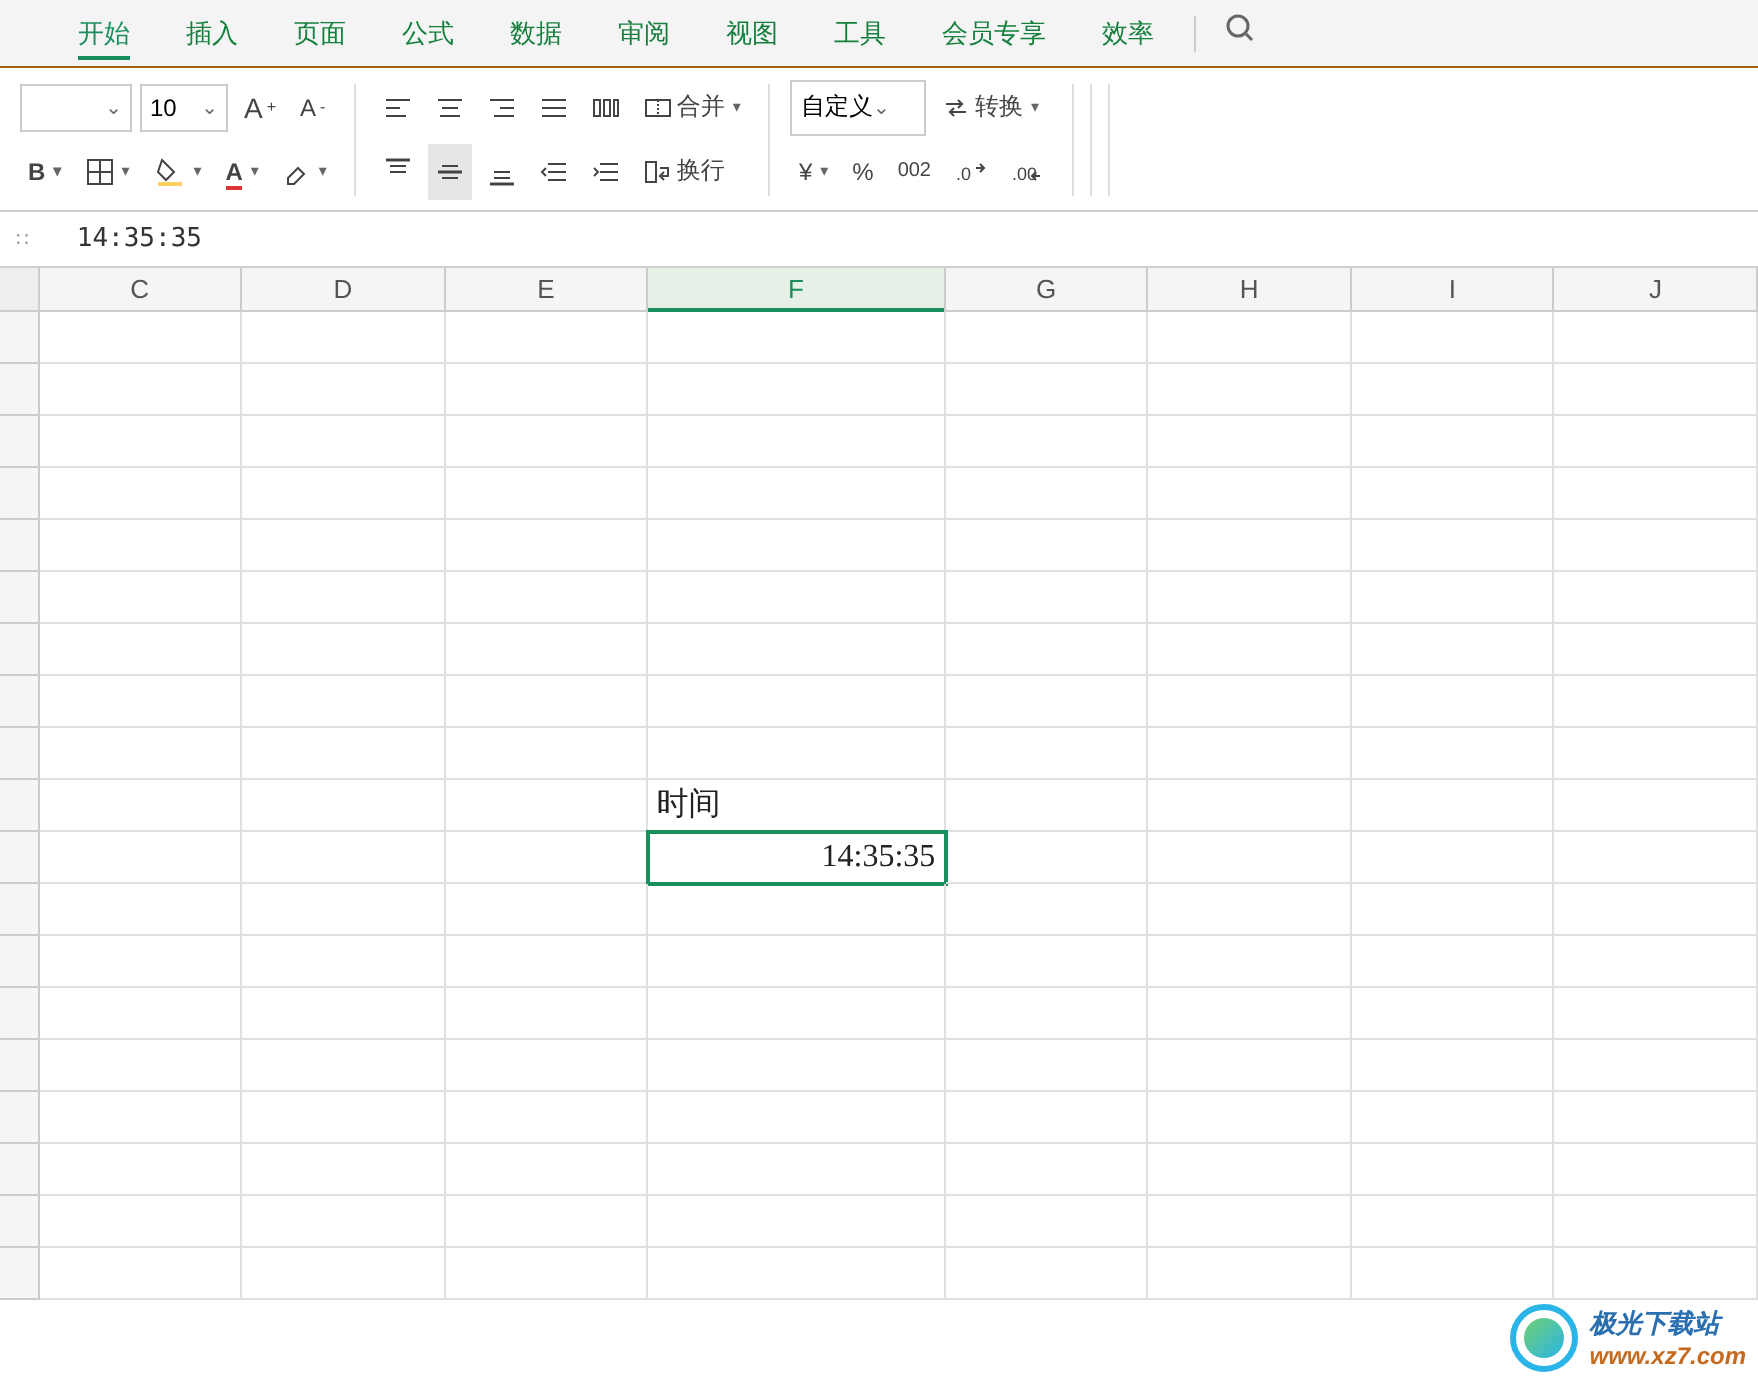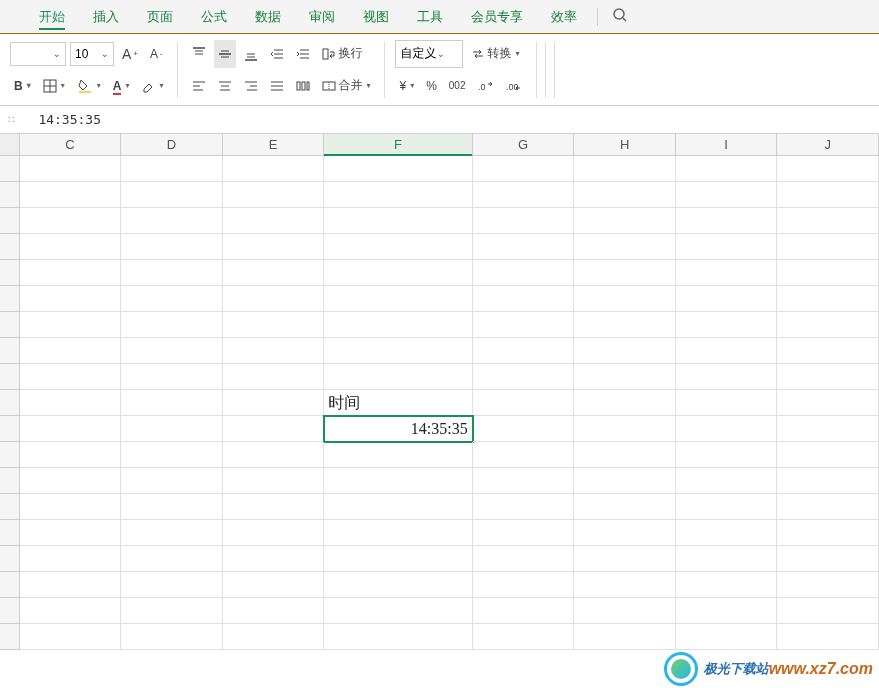--- a/index.html
+++ b/index.html
@@ -41,23 +41,23 @@
     .row { display: flex; height: 26px; }
     .row-h { width: 20px; border-right: 1px solid #ccc; border-bottom: 1px solid #ccc; background: #f5f5f5; font-size: 12px; color: #555; text-align: center; line-height: 26px; }
     .cell { width: 104px; border-right: 1px solid #e0e0e0; border-bottom: 1px solid #e0e0e0; font-size: 14px; padding: 0 4px; line-height: 26px; color: #222; font-family: "SimSun", serif; }
     .cell.val { text-align: right; }
     .cell.selected { outline: 2px solid #1a8f5e; outline-offset: -1px; }
     
     
     .watermark { position: absolute; right: 6px; bottom: 6px; display: flex; align-items: center; gap: 6px; }
     .wm-logo { width: 34px; height: 34px; border-radius: 50%; border: 3px solid #2ab4e8; position: relative; }
     .wm-logo::before { content:""; position:absolute; inset:4px; border-radius:50%; background: linear-gradient(135deg,#6fd06f,#2ab4e8); }
-    .wm-text { display: flex; font-size: 13px; font-style: italic; font-weight: bold; }
+    .wm-text { display: flex; flex-direction: column; font-size: 13px; font-style: italic; font-weight: bold; }
     .wm-title { color: #2a6fb0; }
-    .wm-url { color: #c56a1f; font-size: 16px; }
+    .wm-url { color: #c56a1f; font-size: 12px; }
     
     .left-edge-dd { width: 56px; height: 24px; border: 1px solid #ccc; display:flex; align-items:center; justify-content:flex-end; padding:0 4px; font-size:10px; color:#666; }
   </style>
 </head>
 <body>
 
 <div class="menu-bar">
   <span class="menu-item active">开始</span>
   <span class="menu-item">插入</span>
   <span class="menu-item">页面</span>
@@ -112,20 +112,64 @@
           </svg>
       </span>
     </div>
   </div>
   <div class="ribbon-sep"></div>
 
   <div class="ribbon-group">
     <div class="ribbon-row">
       <span class="rb-btn">
           <svg width="14" height="14">
+            <line x1="1" y1="3" x2="13" y2="3" stroke="#444"></line>
+            <line x1="1" y1="7" x2="8" y2="7" stroke="#444"></line>
+            <line x1="1" y1="11" x2="11" y2="11" stroke="#444"></line>
+          </svg>
+        </span>
+      <span class="rb-btn">
+          <svg width="14" height="14">
+            <line x1="1" y1="3" x2="13" y2="3" stroke="#444"></line>
+            <line x1="3" y1="7" x2="11" y2="7" stroke="#444"></line>
+            <line x1="2" y1="11" x2="12" y2="11" stroke="#444"></line>
+          </svg>
+        </span>
+      <span class="rb-btn">
+          <svg width="14" height="14">
+            <line x1="1" y1="3" x2="13" y2="3" stroke="#444"></line>
+            <line x1="6" y1="7" x2="13" y2="7" stroke="#444"></line>
+            <line x1="3" y1="11" x2="13" y2="11" stroke="#444"></line>
+          </svg>
+        </span>
+      <span class="rb-btn">
+          <svg width="14" height="14">
+            <line x1="1" y1="3" x2="13" y2="3" stroke="#444"></line>
+            <line x1="1" y1="7" x2="13" y2="7" stroke="#444"></line>
+            <line x1="1" y1="11" x2="13" y2="11" stroke="#444"></line>
+          </svg>
+        </span>
+      <span class="rb-btn">
+          <svg width="14" height="14">
+            <rect x="1" y="3" width="3" height="8" stroke="#444" fill="none"></rect>
+            <rect x="6" y="3" width="3" height="8" stroke="#444" fill="none"></rect>
+            <rect x="11" y="3" width="2" height="8" stroke="#444" fill="none"></rect>
+          </svg>
+        </span>
+      <span class="rb-btn rb-dd">
+        <svg width="14" height="14">
+            <rect x="1" y="3" width="12" height="8" stroke="#444" fill="none"></rect>
+            <line x1="7" y1="3" x2="7" y2="11" stroke="#444" stroke-dasharray="1,1"></line>
+          </svg>
+        <span>合并</span>
+      </span>
+    </div>
+    <div class="ribbon-row">
+      <span class="rb-btn">
+          <svg width="14" height="14">
             <line x1="1" y1="1" x2="13" y2="1" stroke="#444" stroke-width="1.5"></line>
             <line x1="3" y1="4" x2="11" y2="4" stroke="#444"></line>
             <line x1="3" y1="7" x2="11" y2="7" stroke="#444"></line>
           </svg>
         </span>
       <span class="rb-btn" style="background:#e6e6e6">
           <svg width="14" height="14">
             <line x1="3" y1="4" x2="11" y2="4" stroke="#444"></line>
             <line x1="1" y1="7" x2="13" y2="7" stroke="#444" stroke-width="1.5"></line>
             <line x1="3" y1="10" x2="11" y2="10" stroke="#444"></line>
@@ -153,64 +197,20 @@
             <line x1="4" y1="11" x2="13" y2="11" stroke="#444"></line>
             <path d="M1 5 L3 7 L1 9" stroke="#444" fill="none"></path>
           </svg>
         </span>
       <span class="rb-btn">
         <svg width="14" height="14">
             <rect x="1" y="2" width="5" height="10" stroke="#444" fill="none"></rect>
             <path d="M8 5 L12 5 L12 9 L9 9 M10 7 L8 9 L10 11" stroke="#444" fill="none"></path>
           </svg>
         <span>换行</span>
-      </span>
-    </div>
-    <div class="ribbon-row">
-      <span class="rb-btn">
-          <svg width="14" height="14">
-            <line x1="1" y1="3" x2="13" y2="3" stroke="#444"></line>
-            <line x1="1" y1="7" x2="8" y2="7" stroke="#444"></line>
-            <line x1="1" y1="11" x2="11" y2="11" stroke="#444"></line>
-          </svg>
-        </span>
-      <span class="rb-btn">
-          <svg width="14" height="14">
-            <line x1="1" y1="3" x2="13" y2="3" stroke="#444"></line>
-            <line x1="3" y1="7" x2="11" y2="7" stroke="#444"></line>
-            <line x1="2" y1="11" x2="12" y2="11" stroke="#444"></line>
-          </svg>
-        </span>
-      <span class="rb-btn">
-          <svg width="14" height="14">
-            <line x1="1" y1="3" x2="13" y2="3" stroke="#444"></line>
-            <line x1="6" y1="7" x2="13" y2="7" stroke="#444"></line>
-            <line x1="3" y1="11" x2="13" y2="11" stroke="#444"></line>
-          </svg>
-        </span>
-      <span class="rb-btn">
-          <svg width="14" height="14">
-            <line x1="1" y1="3" x2="13" y2="3" stroke="#444"></line>
-            <line x1="1" y1="7" x2="13" y2="7" stroke="#444"></line>
-            <line x1="1" y1="11" x2="13" y2="11" stroke="#444"></line>
-          </svg>
-        </span>
-      <span class="rb-btn">
-          <svg width="14" height="14">
-            <rect x="1" y="3" width="3" height="8" stroke="#444" fill="none"></rect>
-            <rect x="6" y="3" width="3" height="8" stroke="#444" fill="none"></rect>
-            <rect x="11" y="3" width="2" height="8" stroke="#444" fill="none"></rect>
-          </svg>
-        </span>
-      <span class="rb-btn rb-dd">
-        <svg width="14" height="14">
-            <rect x="1" y="3" width="12" height="8" stroke="#444" fill="none"></rect>
-            <line x1="7" y1="3" x2="7" y2="11" stroke="#444" stroke-dasharray="1,1"></line>
-          </svg>
-        <span>合并</span>
       </span>
     </div>
   </div>
   <div class="ribbon-sep"></div>
 
   <div class="ribbon-group">
     <div class="ribbon-row">
       <div class="format-select">
           <span>自定义</span>
         </div>

